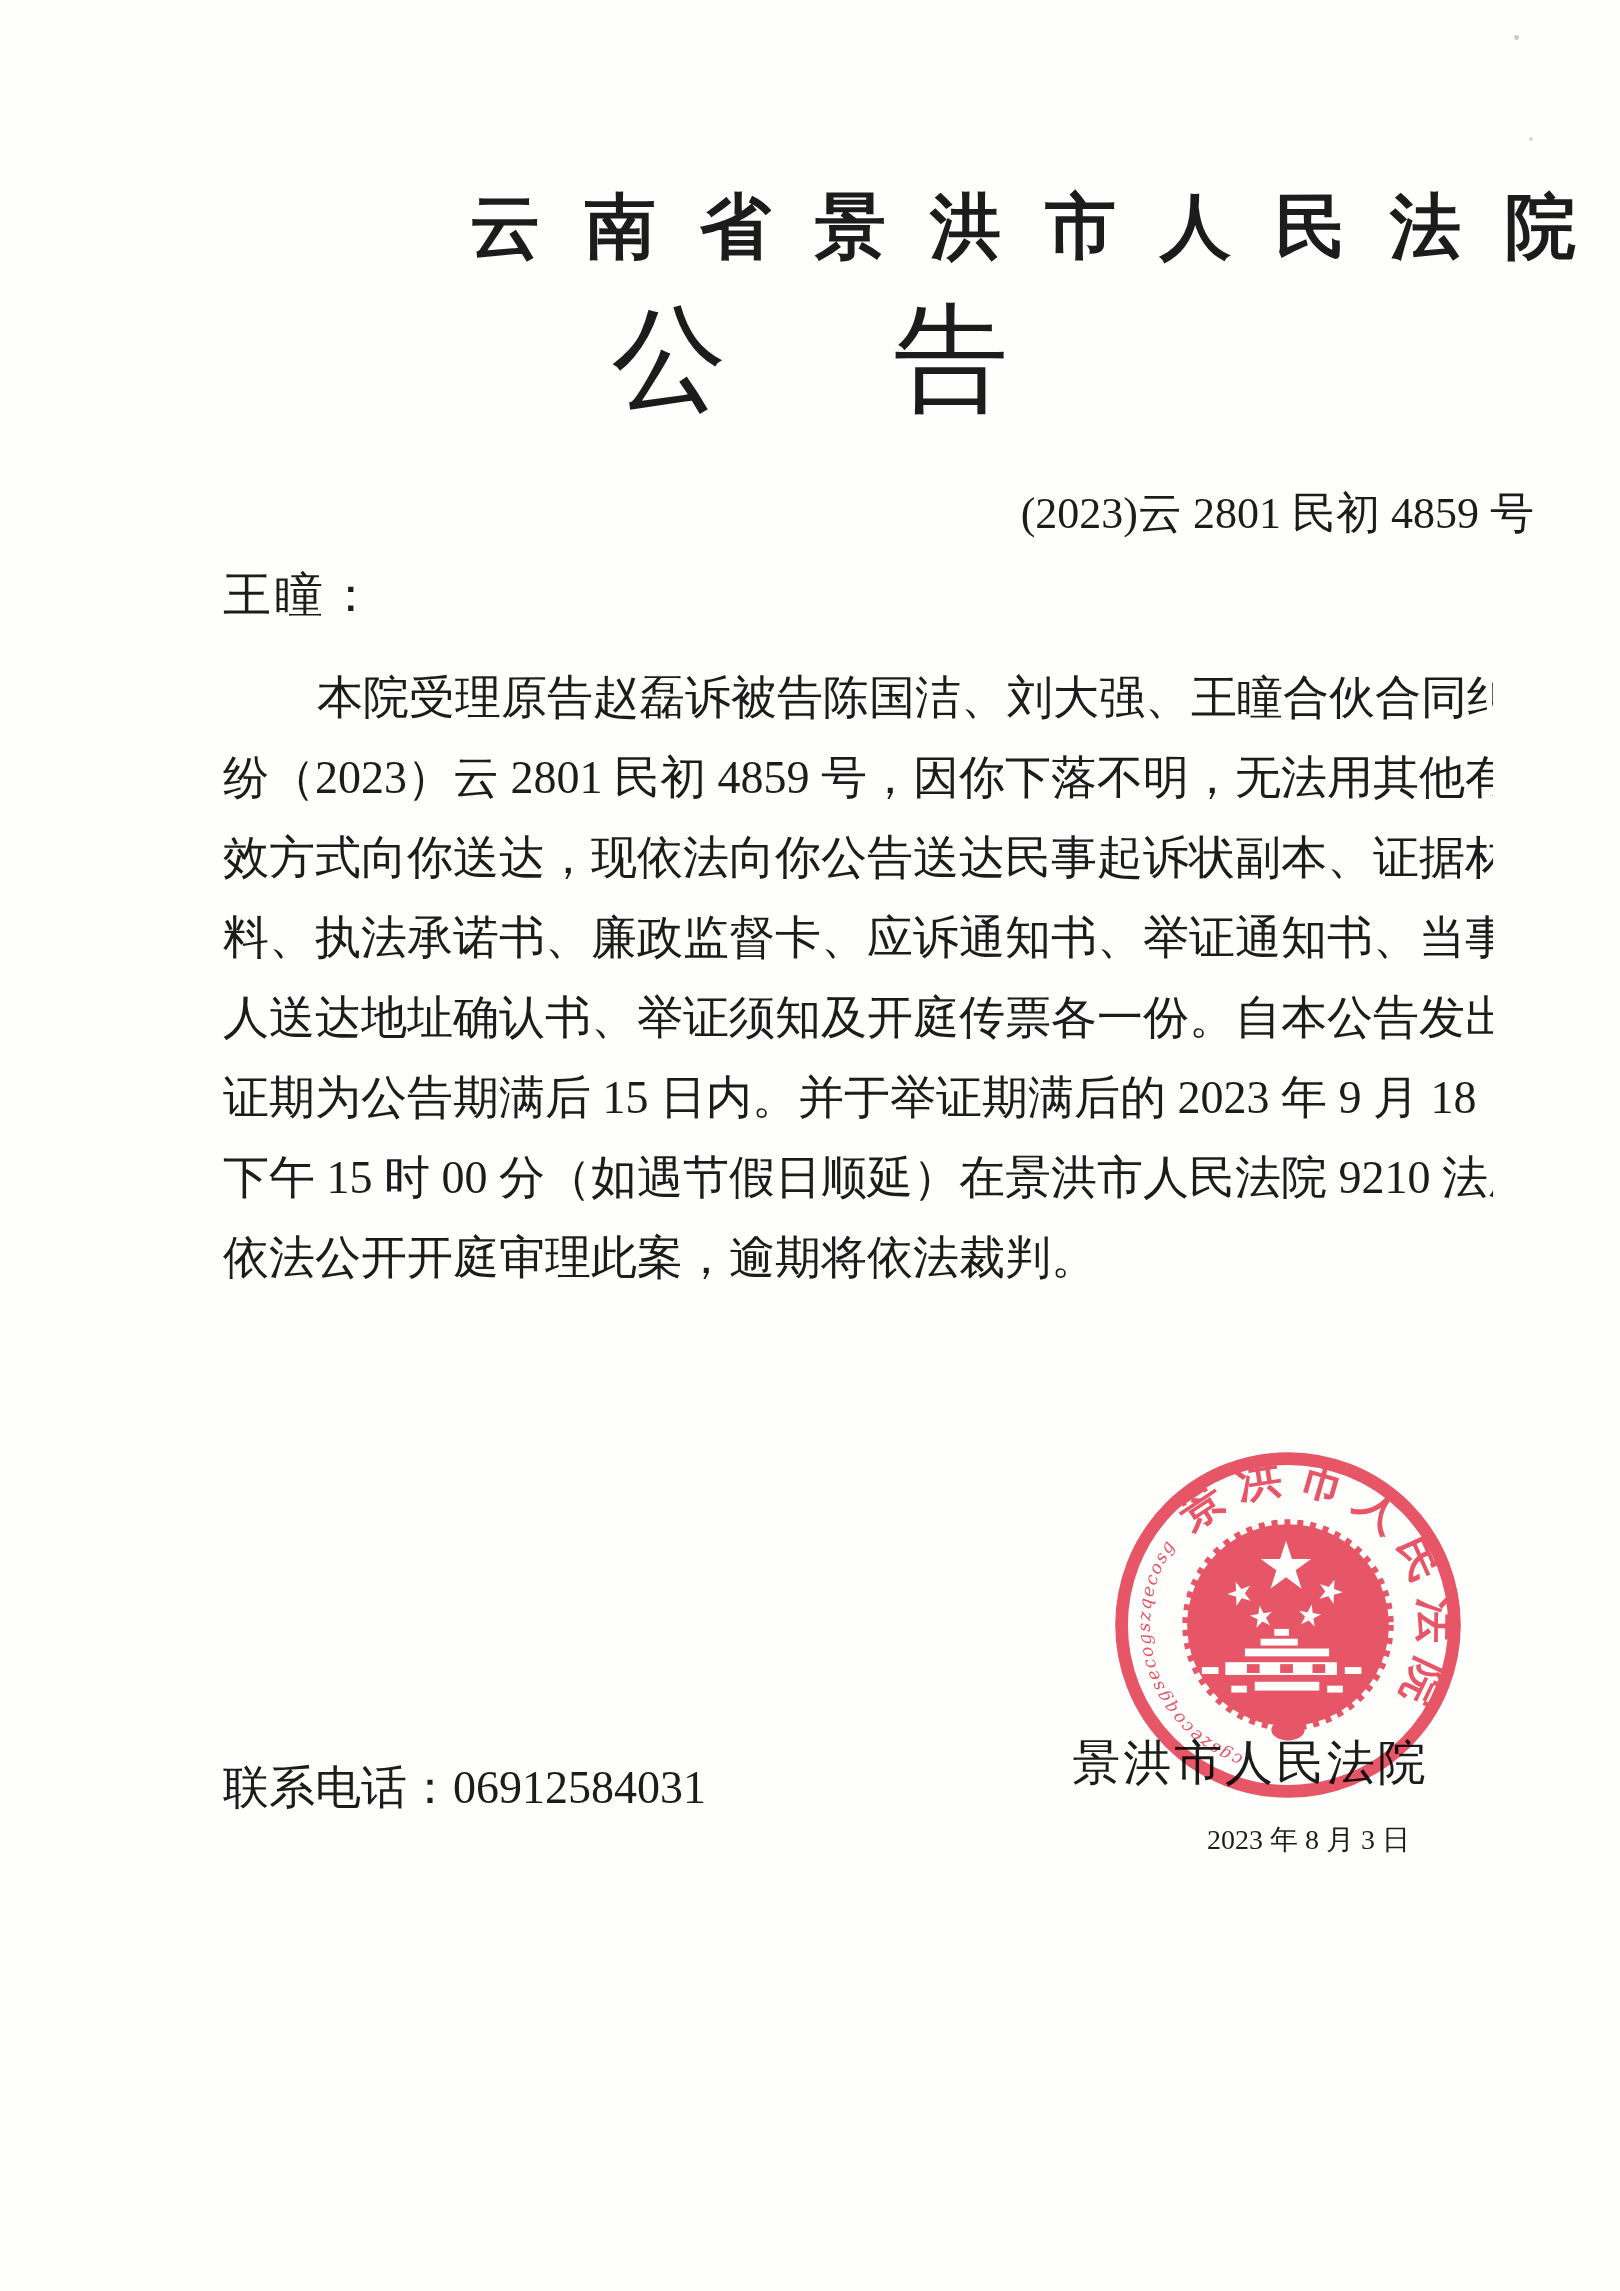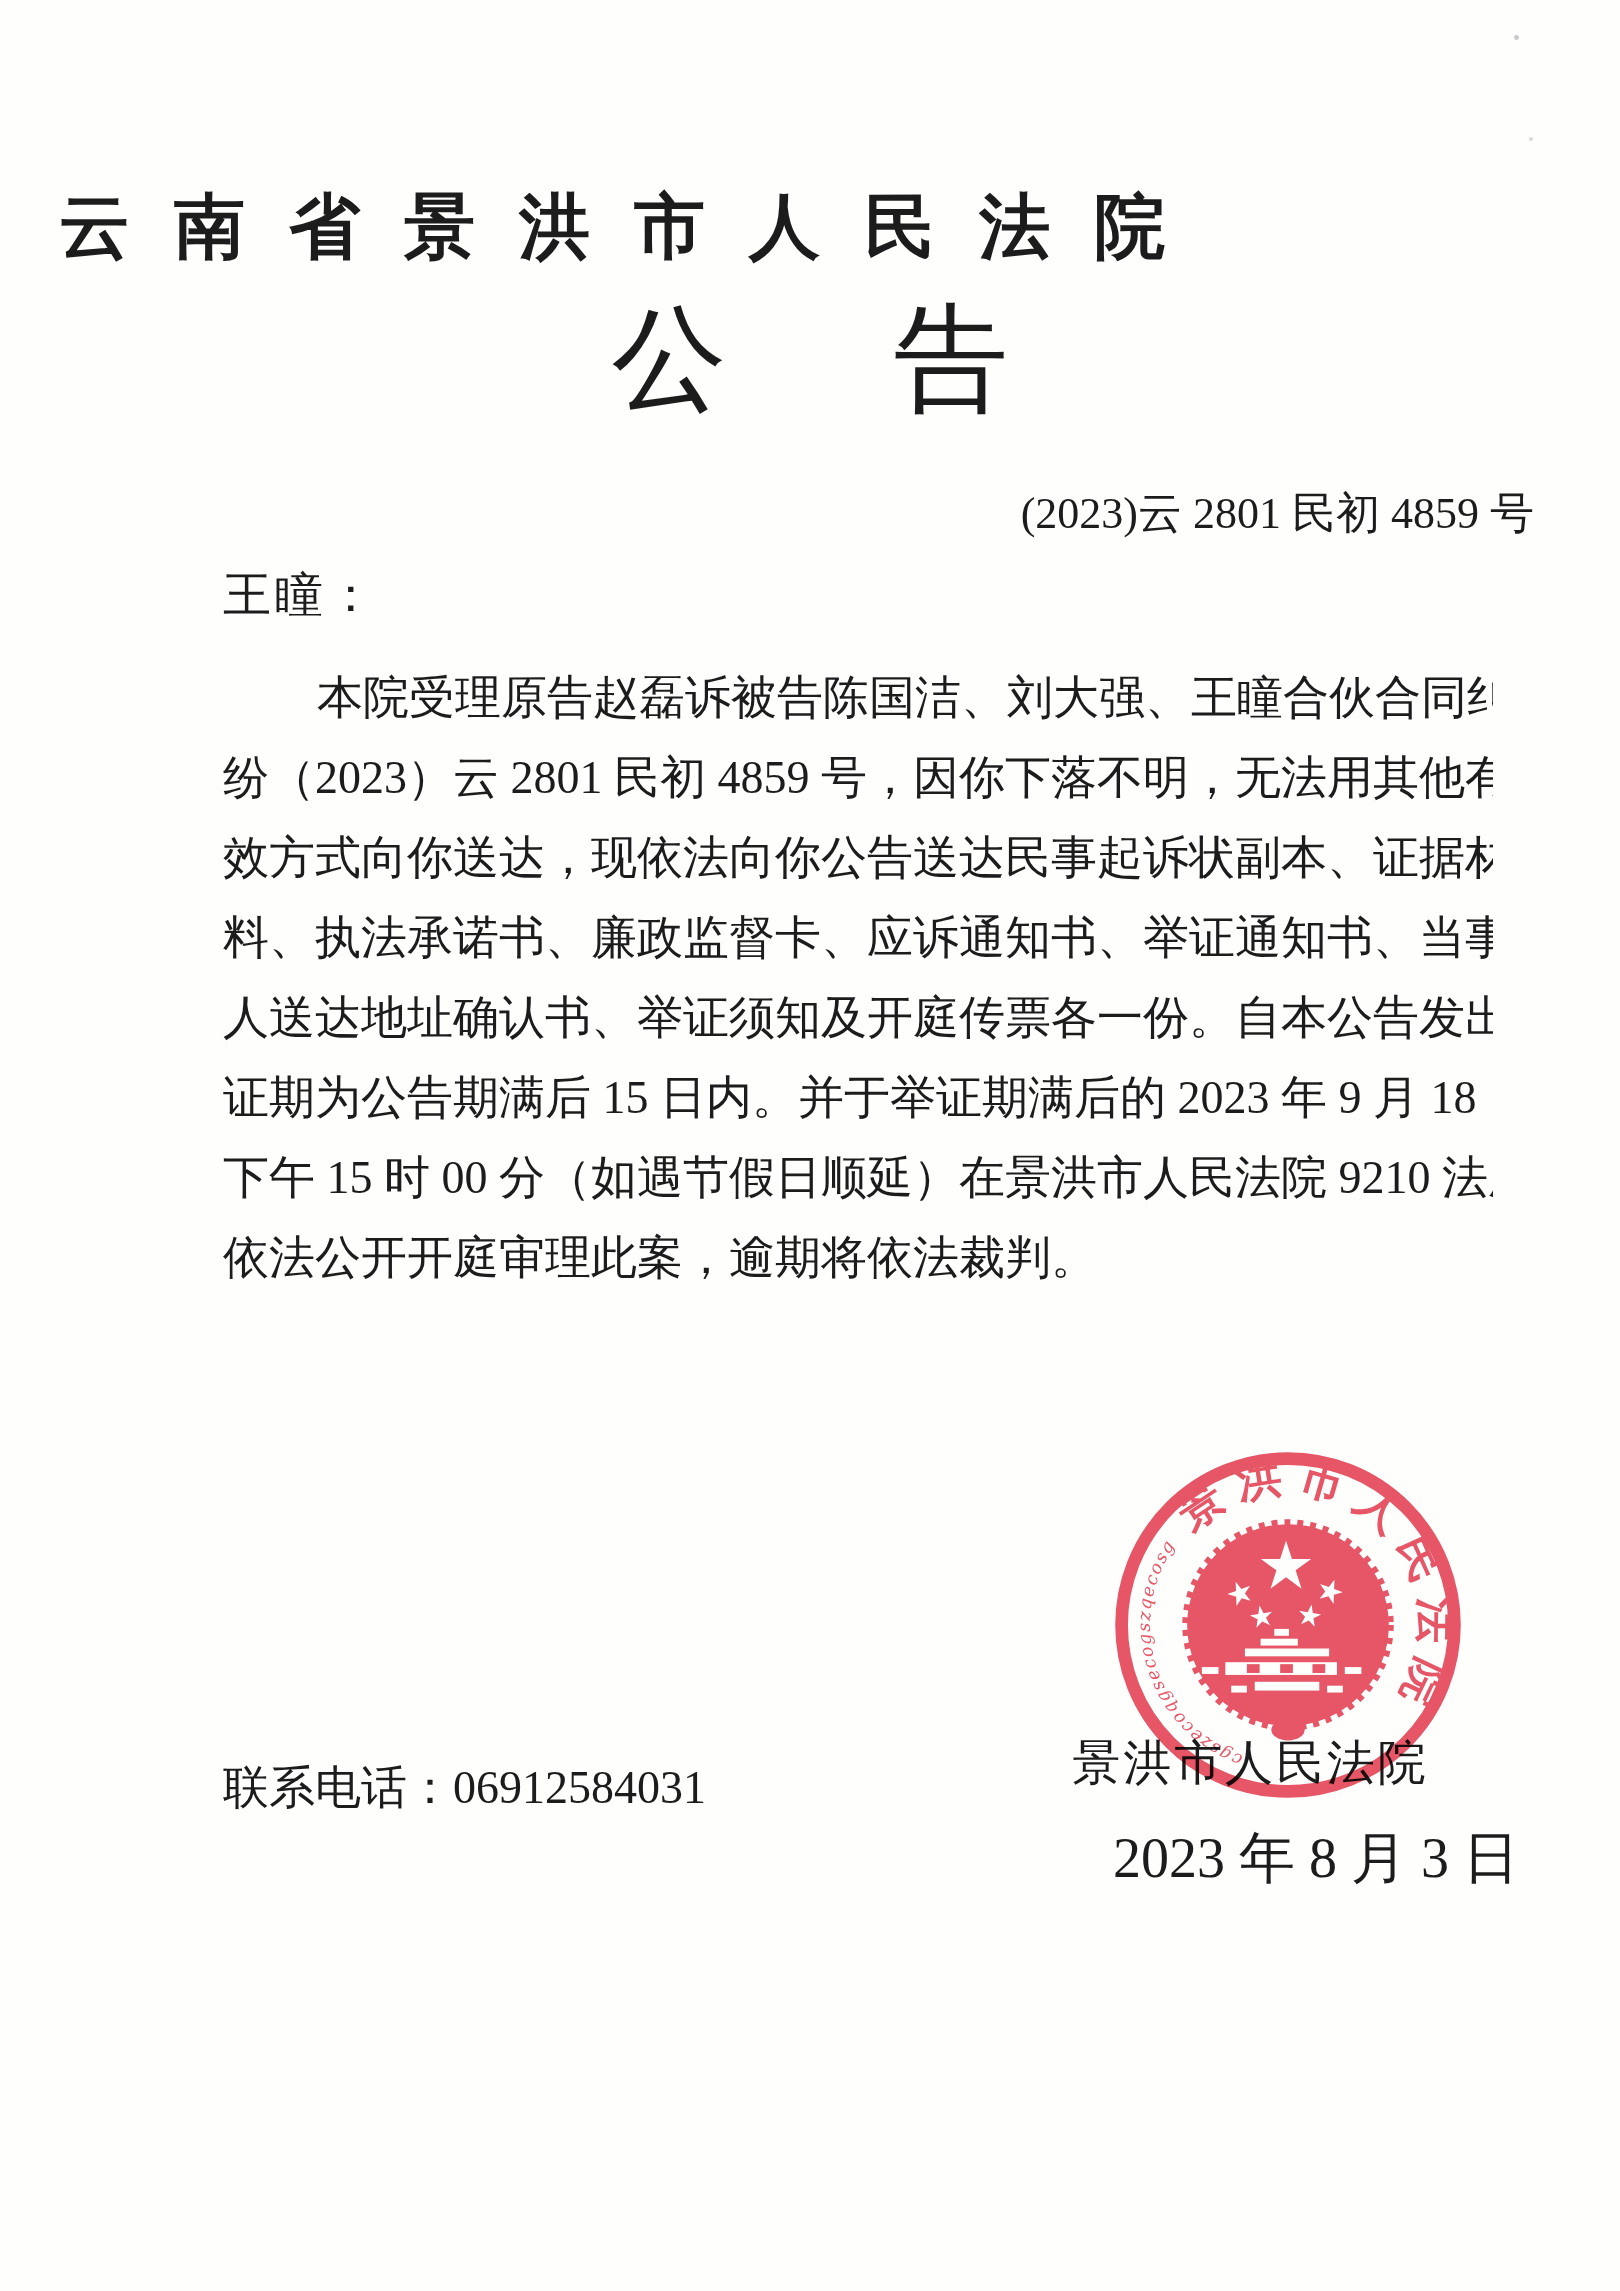--- a/index.html
+++ b/index.html
@@ -9,21 +9,21 @@
     margin:0 auto;
     background:#fefefd;
     overflow:hidden;
     font-family:"Liberation Serif","DejaVu Serif",serif;
     color:#1c1c1c;
   }
   .abs{position:absolute;}
   .court-title{
     top:180px;left:0;width:1620px;
     padding-left:59px;box-sizing:border-box;
-    text-align:left;
+    text-align:right;
     font-size:71px;font-weight:700;
     letter-spacing:0.62em;
     white-space:nowrap;
   }
   .doc-title{
     top:300px;left:0;width:1620px;
     display:flex;justify-content:center;column-gap:167px;
     font-size:115px;font-weight:500;line-height:1.05;
   }
   .case-number{
@@ -52,21 +52,21 @@
   .undertaker{top:1649px;left:223px;font-size:46px;}
   .undertaker .name{margin-left:19.6px;}
   .phone{top:1757px;left:223px;font-size:46px;}
   .sig-court{
     top:1731px;left:1040px;width:421px;
     text-align:center;font-size:48px;letter-spacing:2.9px;
     white-space:nowrap;
   }
   .sig-date{
     top:1821px;left:1098px;width:421px;
-    text-align:right;font-size:56px;
+    text-align:center;font-size:28px;
     white-space:nowrap;
   }
   .stamp{
     top:1439px;left:1102px;width:372px;height:372px;
     mix-blend-mode:multiply;opacity:0.93;
     pointer-events:none;
   }
   .speck{background:#c9c9c9;border-radius:50%;}
   .speck.s1{top:35px;left:1514px;width:4.9px;height:4.9px;}
   .speck.s2{top:137px;left:1529px;width:3.9px;height:3.9px;opacity:.7;}

